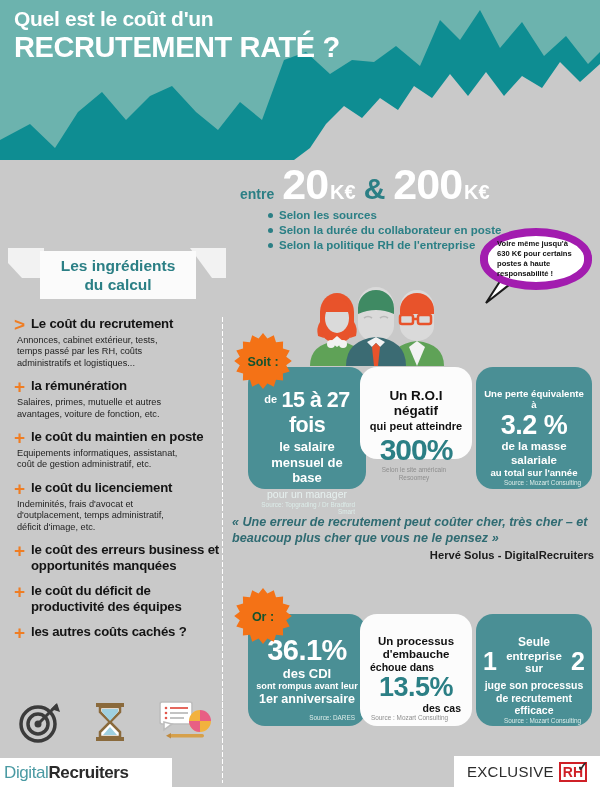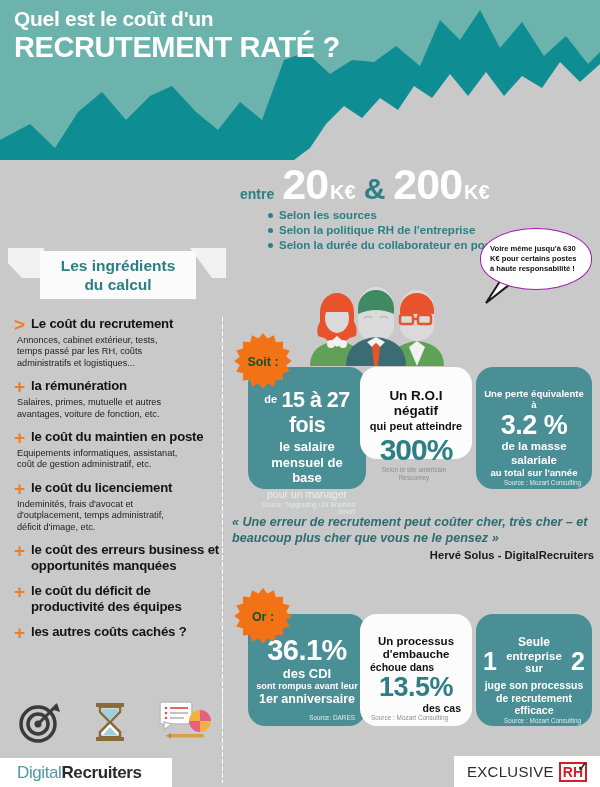--- a/index.html
+++ b/index.html
@@ -43,21 +43,21 @@
     line-height: 15px; display: flex; align-items: center;
   }
   .bullet .dot {
     width: 5px; height: 5px; border-radius: 50%;
     background: #2b7f85; margin-right: 6px; flex: none;
   }
 
   
   .bubble {
     position: absolute; left: 480px; top: 228px; width: 112px; height: 62px;
-    background: #ffffff; border: 1px solid #a21caf; border-radius: 50%/48%;
+    background: #ffffff; border: 8px solid #a21caf; border-radius: 50%/48%;
     z-index: 6; display: flex; align-items: center; justify-content: center;
   }
   .bubble-txt {
     color: #111; font-size: 7.6px; font-weight: bold; line-height: 10px;
     padding: 0 9px; text-align: left;
   }
   .bubble-tail {
     position: absolute; left: 484px; top: 275px; z-index: 5;
   }
 
@@ -172,21 +172,21 @@
 
   .c6-seule { color: #ffffff; font-size: 12px; font-weight: bold; line-height: 14px; }
   .c6-num { color: #ffffff; font-size: 25px; font-weight: bold; line-height: 25px; }
   .c6-mid { color: #ffffff; font-size: 11.5px; font-weight: bold; }
   .c6-sub { color: #ffffff; font-size: 10.5px; font-weight: bold; line-height: 12.5px; margin-top: 5px; }
 
   
   .footer-icons { position: absolute; left: 18px; top: 700px; display: flex; gap: 28px; z-index: 5; }
   .logo-dr {
     position: absolute; left: 0px; top: 758px; width: 172px; height: 29px;
-    background: #ffffff; display: flex; align-items: center; padding-left: 17px; z-index: 6;
+    background: #ffffff; display: flex; align-items: center; padding-left: 4px; z-index: 6;
   }
   .logo-dr-txt { font-size: 17px; letter-spacing: -0.4px; }
   .logo-dr-txt .a { color: #4a9aa3; }
   .logo-dr-txt .b { color: #2b2b2b; font-weight: bold; }
   .logo-ex {
     position: absolute; left: 454px; top: 756px; width: 146px; height: 31px;
     background: #ffffff; display: flex; align-items: center; justify-content: center; z-index: 6;
   }
   .logo-ex-txt { color: #2b2b2b; font-size: 15px; letter-spacing: 0.3px; }
   .logo-ex-box {
@@ -224,25 +224,25 @@
     <span class="range-unit">K€</span>
   </div>
 
   <div class="bullets">
     <div class="bullet">
         <span class="dot"></span>
         <span>Selon les sources</span>
       </div>
     <div class="bullet">
         <span class="dot"></span>
-        <span>Selon la politique RH de l'entreprise</span>
+        <span>Selon la durée du collaborateur en poste</span>
       </div>
     <div class="bullet">
         <span class="dot"></span>
-        <span>Selon la durée du collaborateur en poste</span>
+        <span>Selon la politique RH de l'entreprise</span>
       </div>
   </div>
 
   <svg class="bubble-tail" width="34" height="30" viewBox="0 0 34 30">
     <path d="M20,0 L30,6 L2,28 Z" fill="#ffffff" stroke="#1a1a1a" stroke-width="2"></path>
   </svg>
   <div class="bubble">
     <div class="bubble-txt">Voire même jusqu'à 630 K€ pour certains postes à haute responsabilité !</div>
   </div>
 

